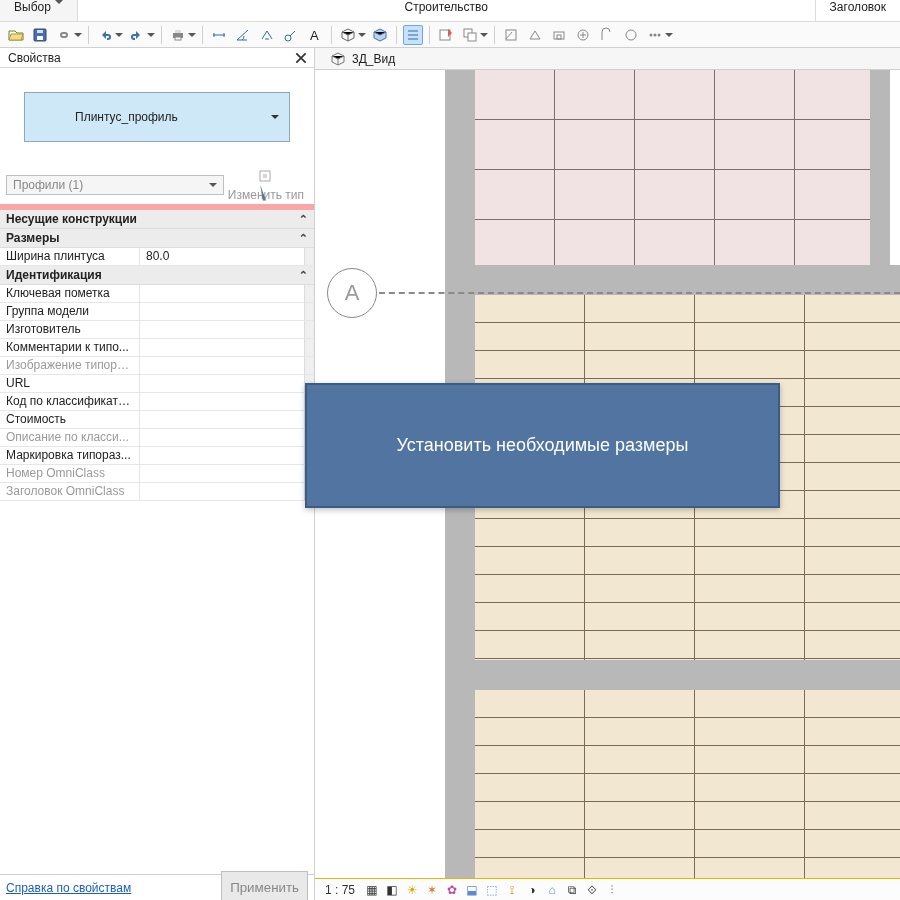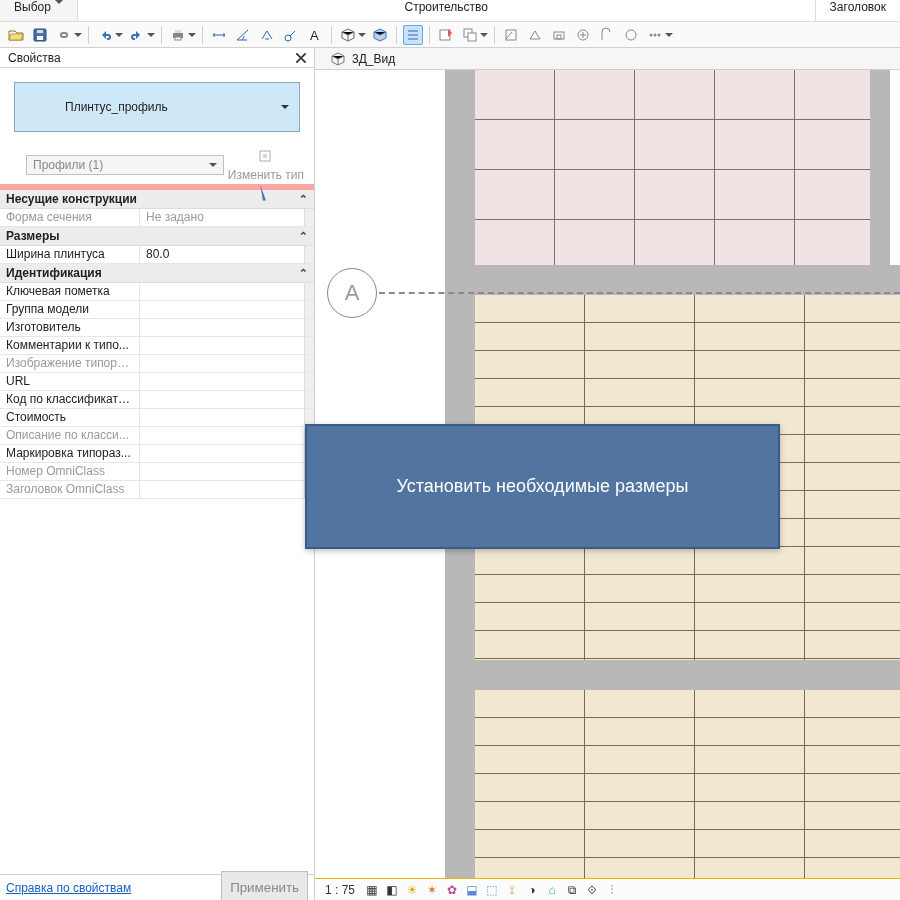--- a/index.html
+++ b/index.html
@@ -20,25 +20,25 @@
   .tb-sep { width: 1px; height: 18px; background: #cfcfcf; margin: 0 2px; }
   .tb-combo { display: inline-flex; align-items: center; }
 
   
   .main { display: flex; height: calc(900px - 22px - 26px); }
 
   
   .props { width: 315px; border-right: 1px solid #d0d0d0; display: flex; flex-direction: column; }
   .props-header { display: flex; align-items: center; justify-content: space-between; padding: 3px 6px 3px 8px; border-bottom: 1px solid #d6d6d6; height: 20px; }
   .props-header .close { width: 14px; height: 14px; display: flex; align-items: center; justify-content: center; cursor: pointer; }
-  .type-box { margin: 14px; background: #cfe8f7; border: 1px solid #8aa9bd; display: flex; align-items: center; height: 50px; padding: 0 10px; }
+  .type-box { margin: 24px; background: #cfe8f7; border: 1px solid #8aa9bd; display: flex; align-items: center; height: 50px; padding: 0 10px; }
   .type-box .label { flex: 1; margin-left: 40px; }
   .type-box .caret { width: 0; height: 0; border-left: 4px solid transparent; border-right: 4px solid transparent; border-top: 4px solid #333; }
 
-  .edit-row { display: flex; align-items: center; padding: 2px 6px; margin-left: 20px; }
+  .edit-row { display: flex; align-items: center; padding: 2px 6px; }
   .filter-combo { flex: 1; height: 20px; border: 1px solid #c0c0c0; background: #f5f5f5; color: #888; padding: 0 6px; display: flex; align-items: center; justify-content: space-between; }
   .edit-type { color: #999; display: inline-flex; align-items: center; gap: 4px; padding: 0 4px; flex-direction: column; }
 
   .grid { flex: 1; overflow: hidden; border-top: 6px solid #fca5a5; }
   .grp-head { background: #ececec; font-weight: bold; display: flex; align-items: center; justify-content: space-between; padding: 2px 6px; border-bottom: 1px solid #ddd; height: 19px; }
   .chev { font-size: 11px; color: #444; }
   .grow { display: flex; border-bottom: 1px solid #e6e6e6; height: 18px; }
   .gcell-l { width: 140px; padding: 1px 6px; border-right: 1px solid #e6e6e6; overflow: hidden; text-overflow: ellipsis; white-space: nowrap; }
   .gcell-r { flex: 1; padding: 1px 6px; overflow: hidden; text-overflow: ellipsis; white-space: nowrap; }
   .gcell-l.dim, .gcell-r.dim { color: #9a9a9a; }
@@ -61,21 +61,21 @@
   .wall { position: absolute; background: #b8b8b8; }
   .tile-lines { position:absolute; inset:0; background-image:
       repeating-linear-gradient(to right, transparent 0 79px, #7b7067 79px 80px),
       repeating-linear-gradient(to bottom,transparent 0 49px, #7b7067 49px 50px);
   }
   
 
   .grid-bubble { position:absolute; left:12px; top:198px; width:50px; height:50px; border-radius:50%; border:1px solid #888; background:#fff; display:flex; align-items:center; justify-content:center; font-size:22px; color:#9a9a9a; }
   .grid-line { position:absolute; top:222px; left:64px; right:-10px; height:0; border-top:2px dashed #8a8a8a; }
 
-  .callout { position:absolute; left:305px; top:424px; width:475px; height:125px; background:#5174a0; border:2px solid #3a5c87; color:#fff; display:flex; align-items:center; justify-content:center; font-size:18px; box-shadow:0 2px 6px rgba(0,0,0,.25); }
+  .callout { position:absolute; left:305px; top:383px; width:475px; height:125px; background:#5174a0; border:2px solid #3a5c87; color:#fff; display:flex; align-items:center; justify-content:center; font-size:18px; box-shadow:0 2px 6px rgba(0,0,0,.25); }
   .callout-arrow { position:absolute; fill:#5174a0; stroke:#3a5c87; stroke-width:1; }
 
   .view-status { height: 22px; border-top: 1px solid #eab308; display:flex; align-items:center; gap:10px; padding:0 10px; font-size:12px; color:#333; background:#fcfcfc; }
   .vs-icons { display:flex; gap:6px; align-items:center; }
   .vs-icons span { width:14px; height:14px; display:inline-flex; align-items:center; justify-content:center; font-size:12px; }
 
   
   svg { width: 16px; height: 16px; }
 </style>
 </head>
@@ -288,25 +288,20 @@
             <path d="M5 7h4M5 9h4" stroke="#aaa"></path>
           </svg>
         <span>Изменить тип</span>
       </div>
     </div>
 
     <div class="grid">
       <div class="grp-head">
           <span>Несущие конструкции</span>
           <span class="chev">⌃</span>
-        </div>
-      <div class="grow">
-          <div class="gcell-l dim">Форма сечения</div>
-          <div class="gcell-r dim">Не задано</div>
-          <div class="gend"></div>
         </div>
 
       <div class="grp-head">
           <span>Размеры</span>
           <span class="chev">⌃</span>
         </div>
       <div class="grow">
           <div class="gcell-l">Ширина плинтуса</div>
           <div class="gcell-r">80.0</div>
           <div class="gend"></div>

